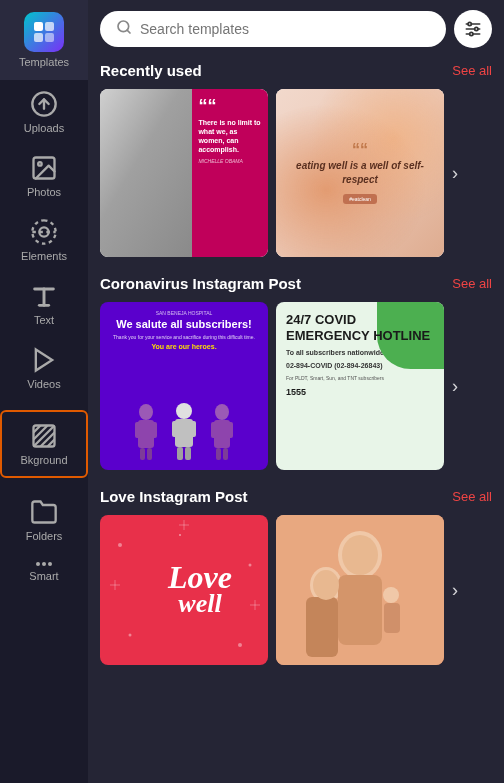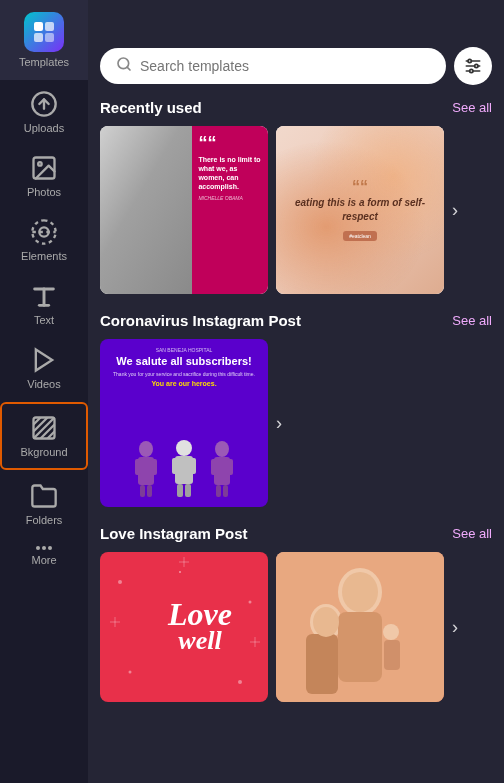--- a/index.html
+++ b/index.html
@@ -89,21 +89,20 @@
     }
 
     
     .search-bar {
       padding: 10px 12px;
       display: flex;
       align-items: center;
       gap: 8px;
       background: #252535;
       flex-shrink: 0;
-      margin-top: 37px;
     }
 
     .search-input-wrapper {
       flex: 1;
       display: flex;
       align-items: center;
       background: #fff;
       border-radius: 25px;
       padding: 8px 16px;
       gap: 8px;
@@ -155,21 +154,21 @@
 
     .section-title {
       font-size: 15px;
       font-weight: 700;
       color: #fff;
       text-align: center;
     }
 
     .see-all {
       font-size: 13px;
-      color: #f0abfc;
+      color: #ef4444;
       cursor: pointer;
     }
 
     
     .cards-row {
       display: flex;
       gap: 8px;
       align-items: center;
     }
 
@@ -535,21 +534,21 @@
 
   <div class="sidebar-item">
     <div class="sidebar-icon">
       <svg viewBox="0 0 24 24" fill="none" stroke="#aaa" stroke-width="2">
         <polygon points="5 3 19 12 5 21 5 3"></polygon>
       </svg>
     </div>
     <span class="sidebar-item-label">Videos</span>
   </div>
 
-  <div class="sidebar-item highlighted" style="border: 2.5px solid #e05a00; border-radius: 6px; margin: 2px 4px;">
+  <div class="sidebar-item highlighted" style="border: 2.5px solid #e05a00; border-radius: 6px; margin: 10px 4px;">
     <div class="sidebar-icon">
       <svg viewBox="0 0 24 24" fill="none" stroke="#aaa" stroke-width="2">
         <rect x="3" y="3" width="18" height="18" rx="2"></rect>
         <path d="M3 9 L9 3" stroke="#aaa"></path>
         <path d="M3 15 L15 3" stroke="#aaa"></path>
         <path d="M3 21 L21 3" stroke="#aaa"></path>
         <path d="M9 21 L21 9" stroke="#aaa"></path>
         <path d="M15 21 L21 15" stroke="#aaa"></path>
       </svg>
     </div>
@@ -564,21 +563,21 @@
     </div>
     <span class="sidebar-item-label">Folders</span>
   </div>
 
   <div class="sidebar-item">
     <div class="sidebar-dots">
       <div class="dot"></div>
       <div class="dot"></div>
       <div class="dot"></div>
     </div>
-    <span class="sidebar-item-label">More</span>
+    <span class="sidebar-item-label">Smart</span>
   </div>
 
 </div>
 
 <div class="main-content">
 
   <div class="search-bar">
     <div class="search-input-wrapper">
       <span style="color: #888; font-size: 16px;">
         <svg width="16" height="16" viewBox="0 0 24 24" fill="none" stroke="#888" stroke-width="2.5" stroke-linecap="round">
@@ -622,21 +621,21 @@
           </div>
         </div>
 
         <div class="card recently-card-2">
           <div class="card2-bg">
             <div class="card2-food-bg"></div>
 
             <div style="position:absolute;inset:0;background:radial-gradient(ellipse at 30% 60%, #e09060 0%, transparent 60%), radial-gradient(ellipse at 70% 30%, #f0b080 0%, transparent 50%); opacity:0.8;"></div>
             <div class="card2-overlay">
               <div class="card2-quote-icon">““</div>
-              <div class="card2-text">eating this is a form of self-respect</div>
+              <div class="card2-text">eating well is a well of self-respect</div>
               <div class="card2-tag" style="background:#c07050;padding:2px 6px;border-radius:3px;font-size:5px;color:#fff;margin-top:4px;display:inline-block;">#eatclean</div>
             </div>
           </div>
         </div>
         <span class="chevron-right">›</span>
       </div>
     </div>
 
     <div class="section">
       <div class="section-header">
@@ -677,20 +676,30 @@
                 <rect x="7" y="18" width="16" height="28" rx="3" fill="#8e44ad"></rect>
                 <rect x="4" y="20" width="6" height="16" rx="2" fill="#8e44ad"></rect>
                 <rect x="20" y="20" width="6" height="16" rx="2" fill="#8e44ad"></rect>
                 <rect x="9" y="46" width="5" height="12" rx="2" fill="#7d3c98"></rect>
                 <rect x="16" y="46" width="5" height="12" rx="2" fill="#7d3c98"></rect>
               </svg>
             </div>
           </div>
         </div>
 
+        <div class="card covid-card-2">
+          <div class="covid2-bg">
+            <div class="covid2-accent"></div>
+            <div class="covid2-title">24/7 COVID EMERGENCY HOTLINE</div>
+            <div class="covid2-number">To all subscribers nationwide</div>
+            <div class="covid2-number">02-894-COVID (02-894-26843)</div>
+            <div style="margin-top:6px;font-size:5px;color:#555;">For PLDT, Smart, Sun, and TNT subscribers</div>
+            <div class="covid2-alt">1555</div>
+          </div>
+        </div>
         <span class="chevron-right">›</span>
       </div>
     </div>
 
     <div class="section">
       <div class="section-header">
         <span class="section-title">Love Instagram Post</span>
         <span class="see-all">See all</span>
       </div>
       <div class="cards-row">

